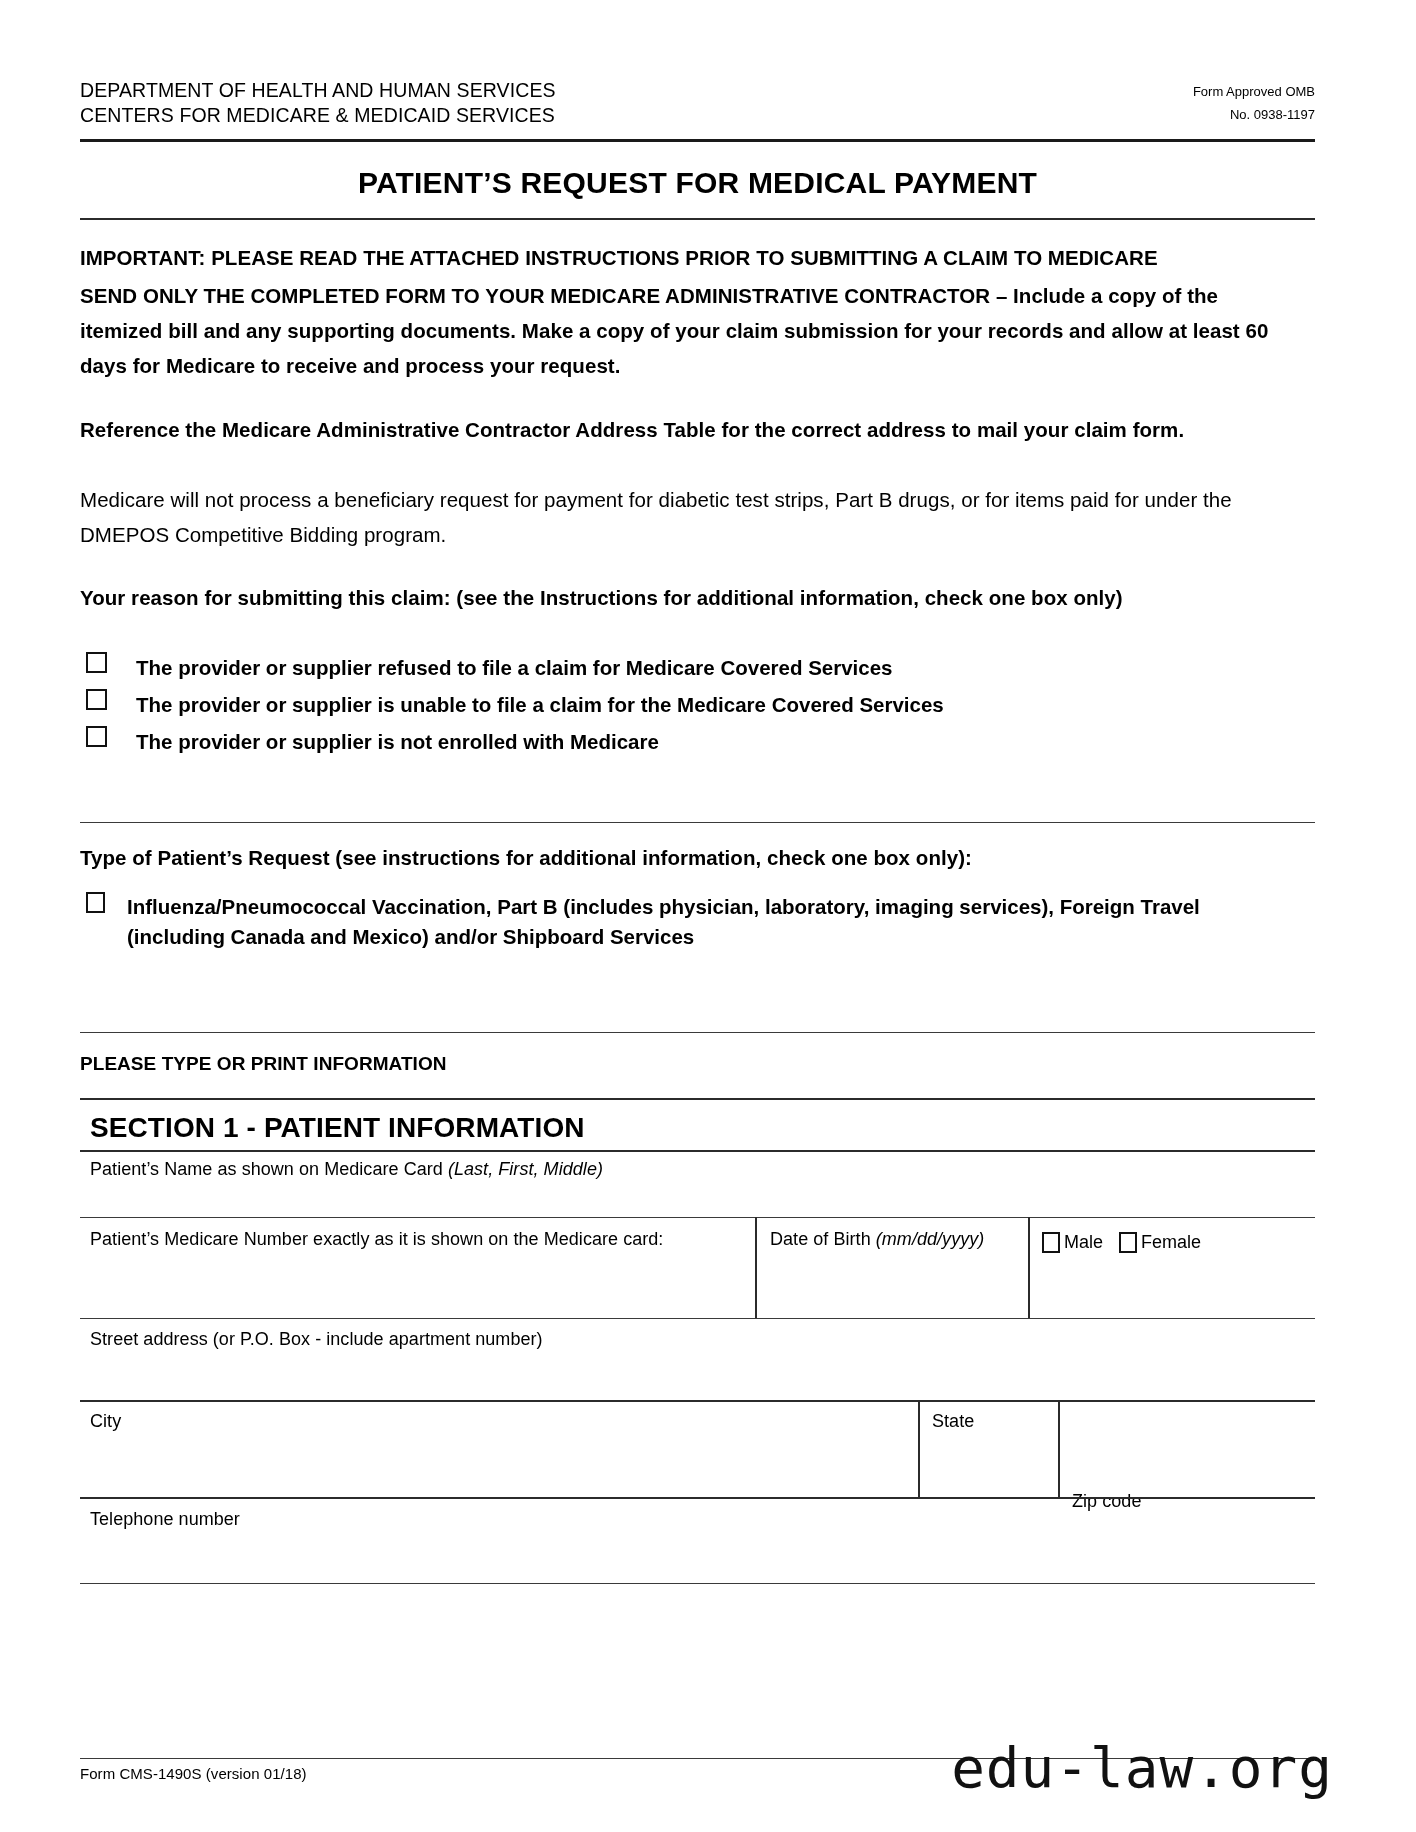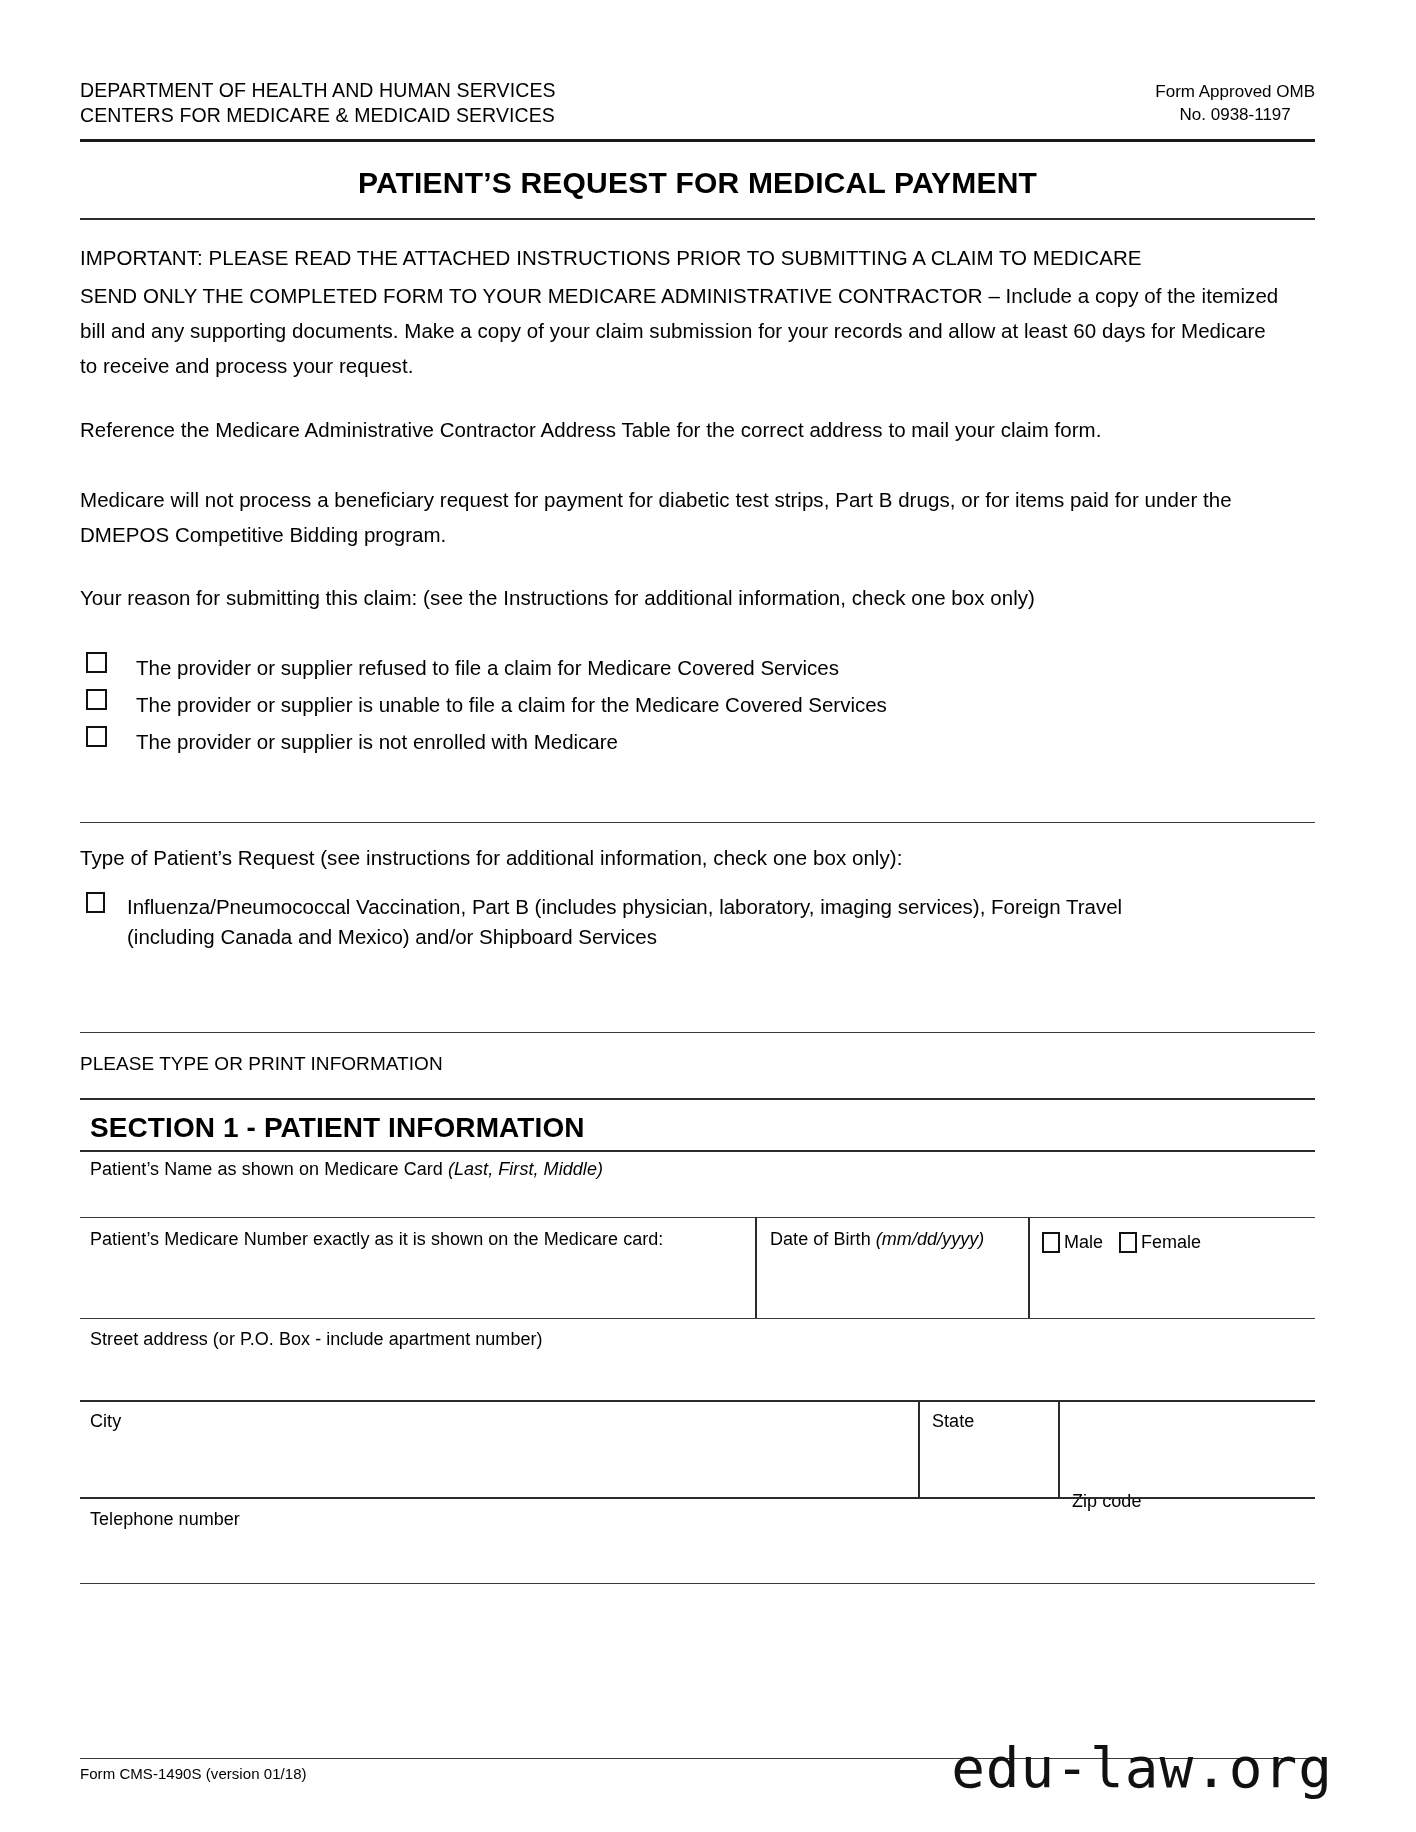--- a/index.html
+++ b/index.html
@@ -33,22 +33,22 @@
     left: 0;
     top: 78px;
     font-size: 19.5px;
     line-height: 25px;
     letter-spacing: 0.1px;
   }
   .omb-block {
     position: absolute;
     right: 0;
     top: 80px;
-    text-align: center;
-    font-size: 17px;
+    text-align: right;
+    font-size: 13px;
     line-height: 23px;
   }
   .rule {
     position: absolute;
     left: 0;
     width: 1235px;
     background: #1a1a1a;
   }
   .rule.thick { height: 3px; }
   .rule.thin  { height: 1.6px; background:#2b2b2b; }
@@ -65,21 +65,21 @@
     letter-spacing: 0.2px;
   }
 
   
   .btext {
     position: absolute;
     font-size: 20.5px;
     line-height: 35px;
     letter-spacing: 0.05px;
   }
-  .btext.b { font-weight: normal; }
+  .btext.b { font-weight: bold; }
 
   
   .cbrow {
     position: absolute;
     display: flex;
     align-items: flex-start;
   }
   .cbox {
     flex: 0 0 auto;
     width: 21px;
@@ -90,20 +90,21 @@
   }
   .cbox.sm {
     width: 19px;
     height: 21px;
     border-width: 2.4px;
   }
   .cblabel {
     font-size: 20.5px;
     line-height: 32px;
     margin-left: 0;
+    font-weight: bold;
   }
   .cblabel.l1 { margin-left: 29px; }
   .cblabel.l2 { margin-left: 22px; }
 
   
   .section-title {
     position: absolute;
     left: 10px;
     font-size: 28px;
     font-weight: bold;

